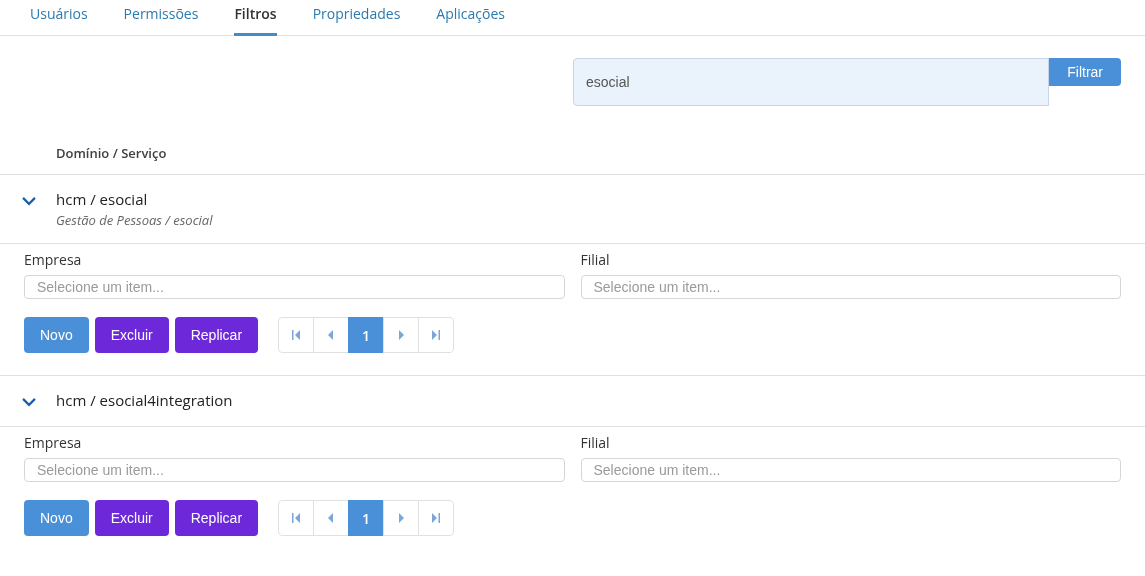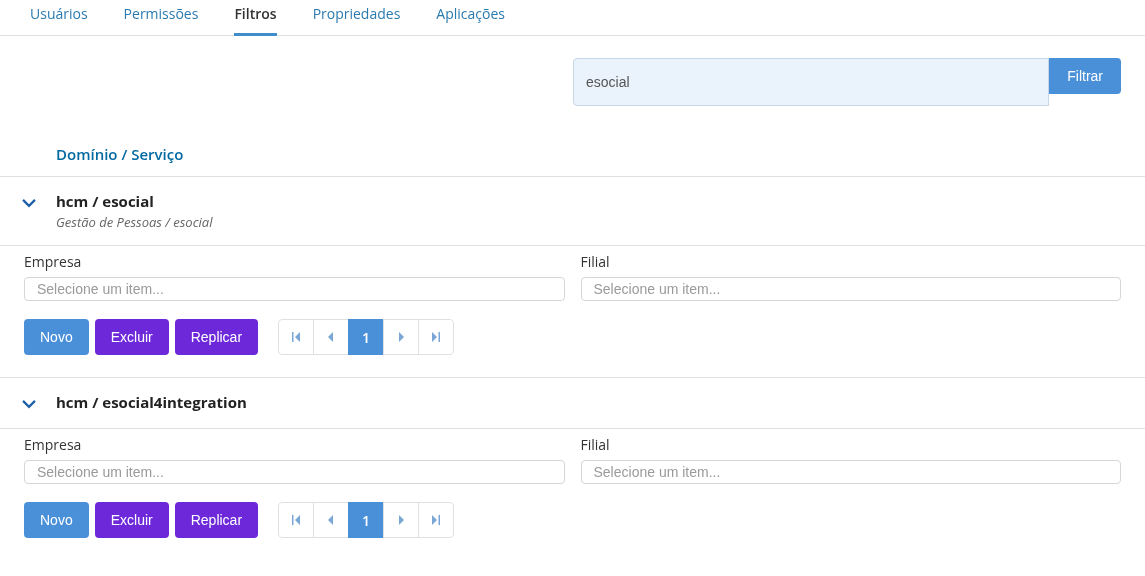--- a/index.html
+++ b/index.html
@@ -48,54 +48,54 @@
     height: 48px;
     border: 1px solid #c7d6e6;
     border-radius: 4px 0 0 4px;
     background: #eaf2fb;
     padding: 0 12px;
     font-size: 14px;
     color: #555;
     outline: none;
   }
   .search-btn {
-    height: 36px;
+    height: 28px;
     padding: 0 18px;
     background: #4a90d9;
     color: #fff;
     border: none;
     border-radius: 0 4px 4px 0;
     cursor: pointer;
     font-size: 14px;
   }
   .section-header-label {
     padding: 38px 0 12px 56px;
     font-weight: 600;
-    font-size: 15px;
-    color: #0369a1;
+    font-size: 13px;
+    color: #404040;
   }
   .group-divider {
     border-top: 1px solid #e0e0e0;
   }
   .group-head {
     display: flex;
     align-items: flex-start;
     padding: 14px 0 14px 20px;
   }
   .chevron {
     width: 18px;
     height: 18px;
     margin-top: 4px;
     margin-right: 18px;
     flex-shrink: 0;
     cursor: pointer;
   }
   .chevron svg { display: block; }
   .group-title {
-    font-weight: 700;
+    font-weight: 400;
     font-size: 15px;
     color: #222;
   }
   .group-sub {
     font-style: italic;
     font-size: 13px;
     color: #666;
     margin-top: 2px;
     text-align: right;
   }

